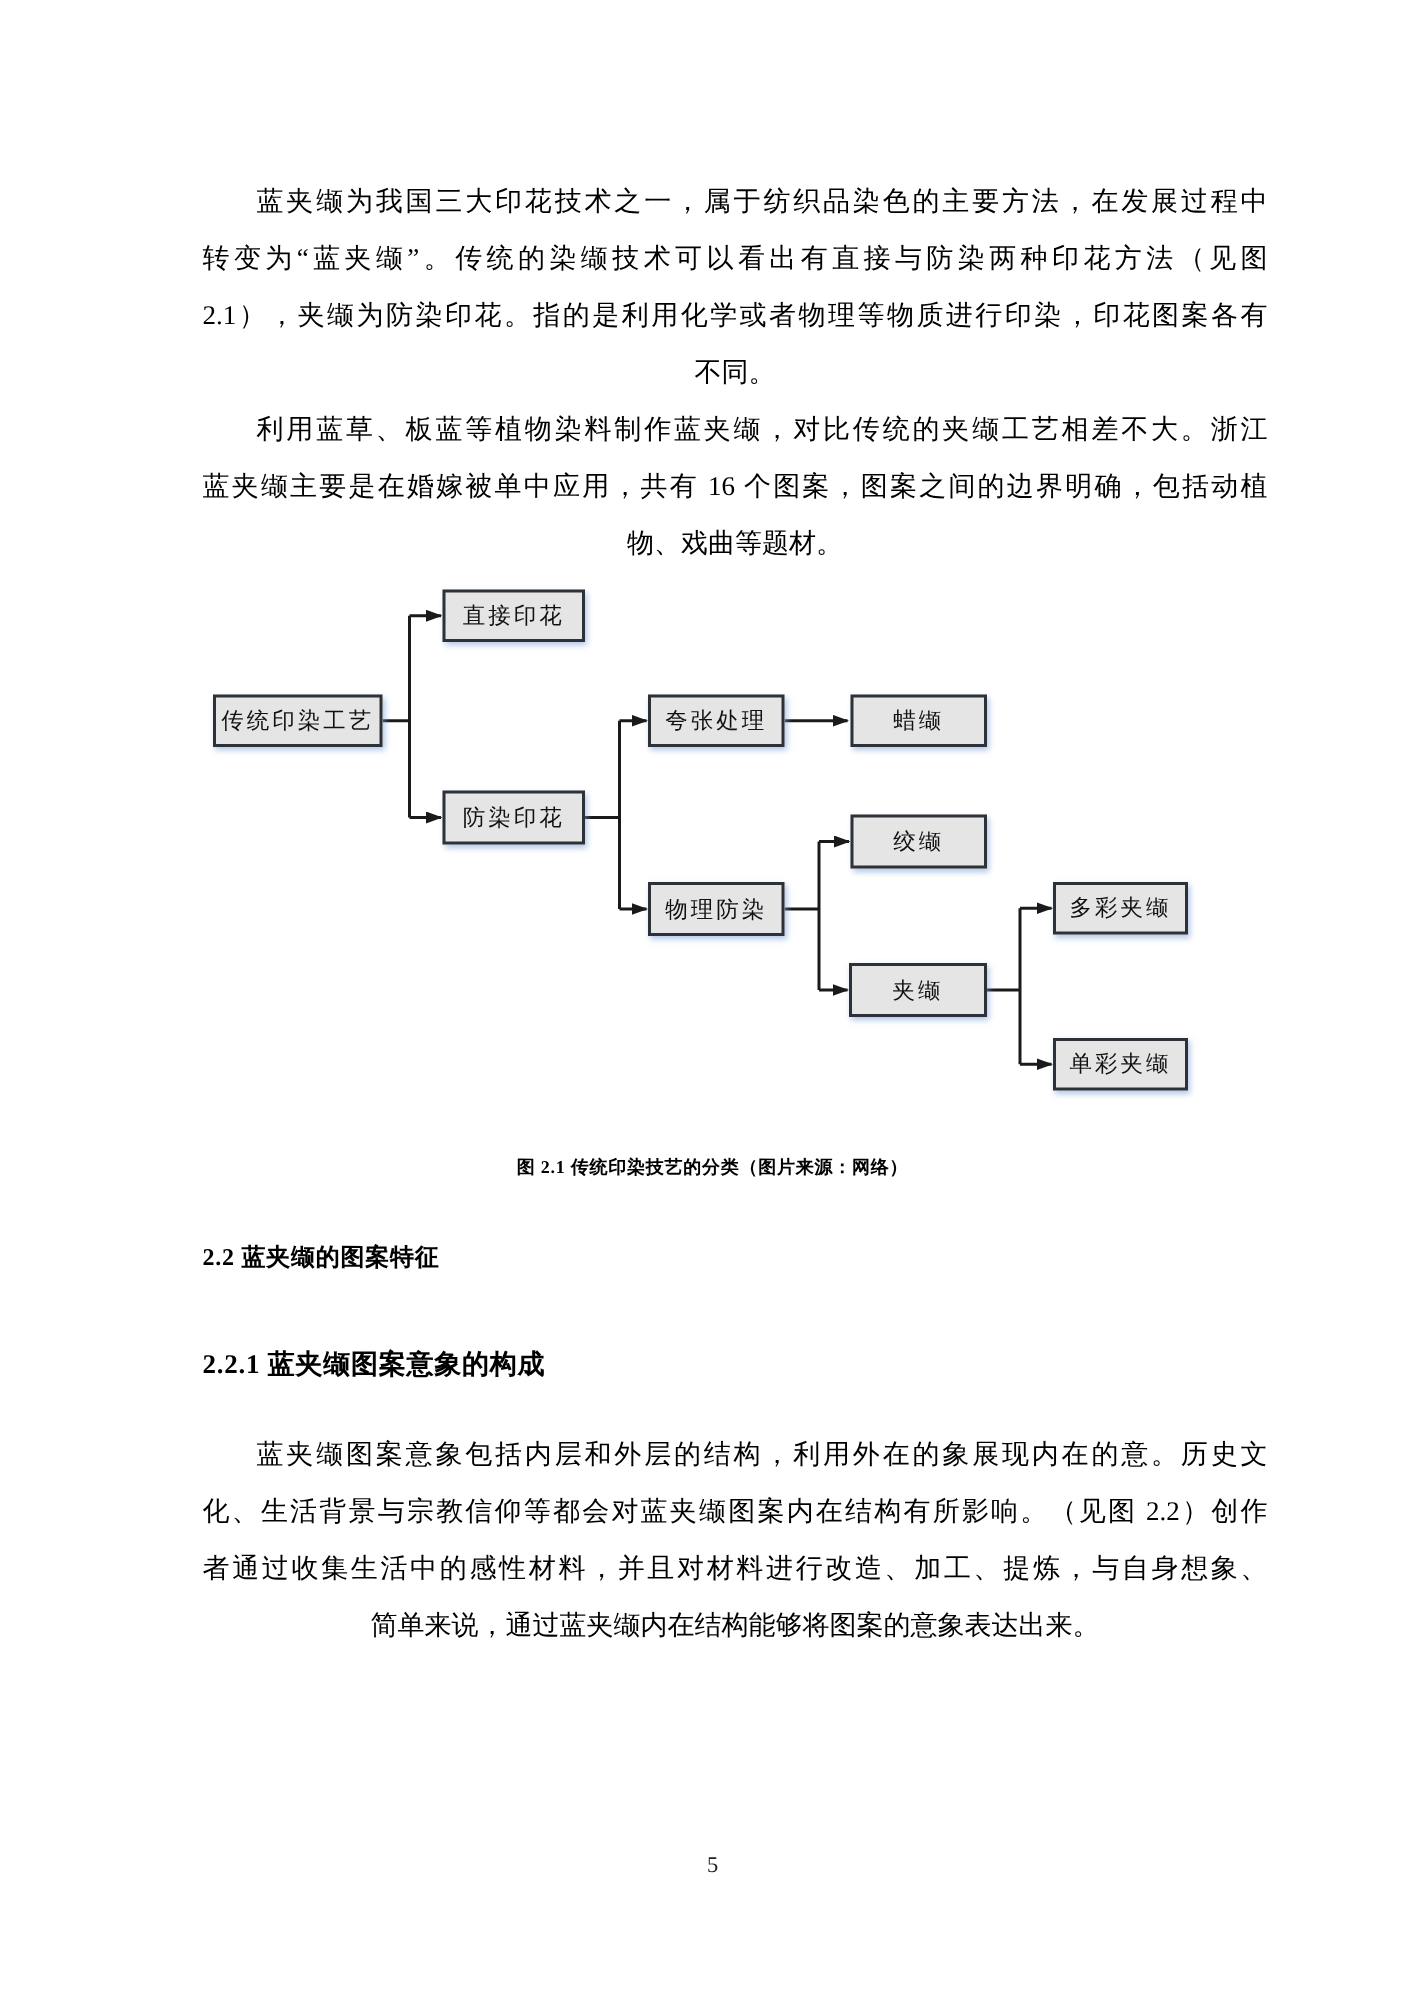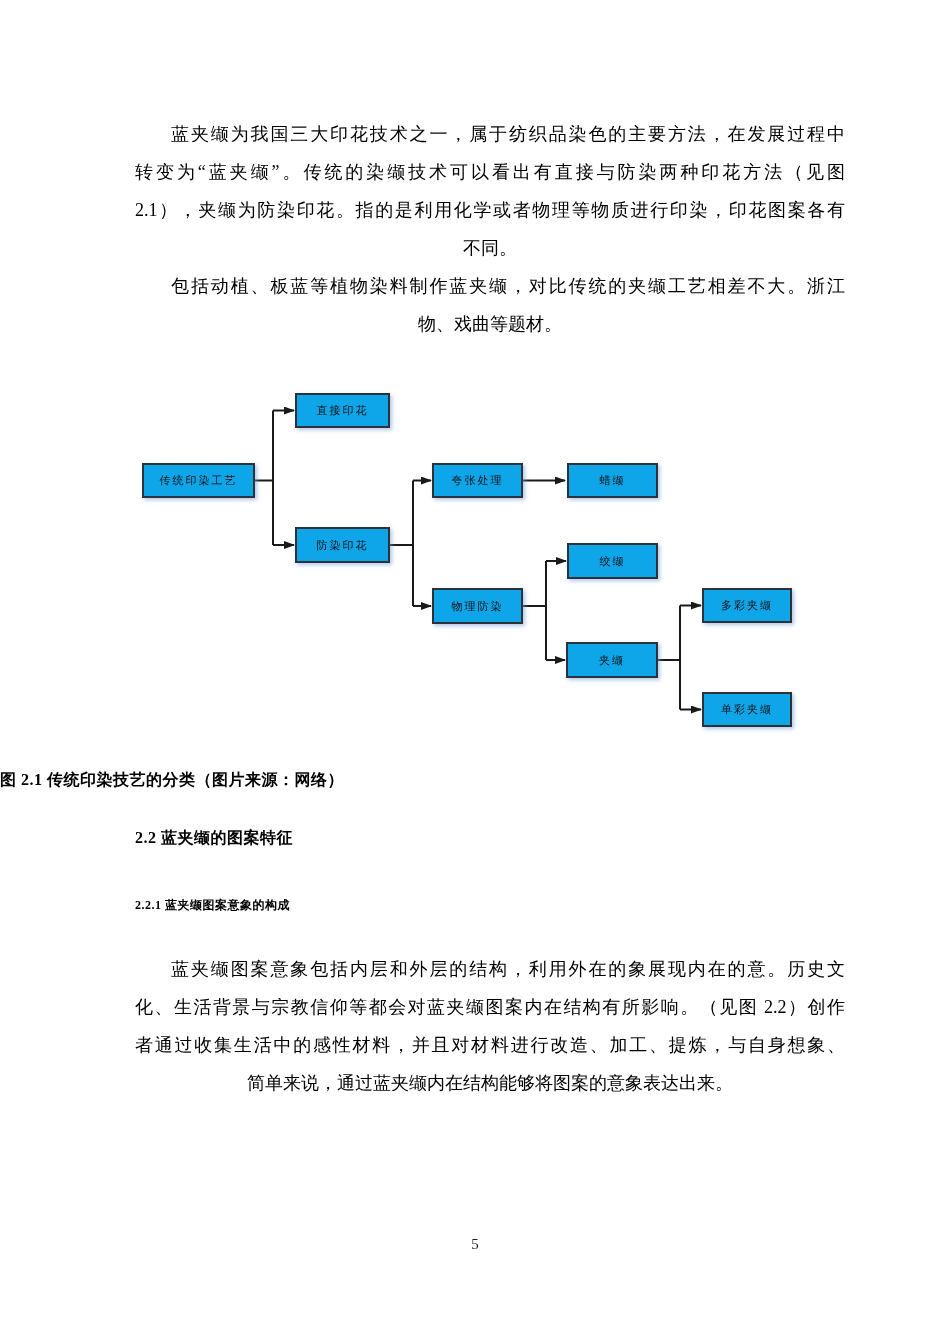--- a/index.html
+++ b/index.html
@@ -11,54 +11,55 @@
   
   .textblock{position:absolute;left:135px;width:710px;font-size:18px;line-height:38px;}
   .line{height:38px;overflow:hidden;}
   .jline{text-align:justify;text-align-last:justify;}
   .lline{text-align:center;}
   .indent{text-indent:36px;}
   
   .diagram{position:absolute;left:0;top:385px;width:950px;height:365px;}
   .diagram svg{position:absolute;left:0;top:0;}
   .fnode{
-    position:absolute;background:#0ea5e9;border:2px solid #2d3138;
+    position:absolute;background:#e5e5e5;border:2px solid #2d3138;
     box-shadow:1.5px 2px 4px rgba(125,160,215,.6);
     display:flex;align-items:center;justify-content:center;
-    font-family:Liberation Sans, sans-serif;font-size:11px;letter-spacing:2px;
+    font-family:Liberation Sans, sans-serif;font-size:15px;letter-spacing:2px;
     color:#111;box-sizing:border-box;white-space:nowrap;
   }
   .caption{
-    position:absolute;left:0;top:770px;width:950px;
-    font-size:16px;font-weight:bold;letter-spacing:.5px;
+    position:absolute;left:0;top:770px;width:950px;text-align:center;
+    font-size:12px;font-weight:bold;letter-spacing:.5px;
   }
   .h-section{
     position:absolute;left:135px;top:828px;font-size:16px;font-weight:bold;
     letter-spacing:.5px;
   }
   .h-subsection{
-    position:absolute;left:135px;top:897px;font-size:12px;font-weight:bold;
+    position:absolute;left:135px;top:897px;font-size:18px;font-weight:bold;
     letter-spacing:.5px;
   }
   .pagenum{
     position:absolute;left:0;top:1236px;width:950px;text-align:center;
     font-size:15px;color:#222;
   }
 </style>
 </head>
 <body>
 
 <div class="page">
 
   <div class="textblock" style="top:115px;">
     <div class="line jline indent">蓝夹缬为我国三大印花技术之一，属于纺织品染色的主要方法，在发展过程中</div>
     <div class="line jline">转变为“蓝夹缬”。传统的染缬技术可以看出有直接与防染两种印花方法（见图</div>
     <div class="line jline">2.1），夹缬为防染印花。指的是利用化学或者物理等物质进行印染，印花图案各有</div>
     <div class="line lline">不同。</div>
-    <div class="line jline indent">包括动植、板蓝等植物染料制作蓝夹缬，对比传统的夹缬工艺相差不大。浙江</div>
+    <div class="line jline indent">利用蓝草、板蓝等植物染料制作蓝夹缬，对比传统的夹缬工艺相差不大。浙江</div>
+    <div class="line jline">蓝夹缬主要是在婚嫁被单中应用，共有 16 个图案，图案之间的边界明确，包括动植</div>
     <div class="line lline">物、戏曲等题材。</div>
   </div>
 
   <div class="diagram">
     <svg width="950" height="365" viewBox="0 0 950 365">
       <defs>
         <marker id="arr" markerUnits="userSpaceOnUse" markerWidth="12" markerHeight="10" refX="10" refY="4" orient="auto">
           <path d="M0,0 L11,4 L0,8 Z" fill="#1a1a1a"></path>
         </marker>
       </defs>

